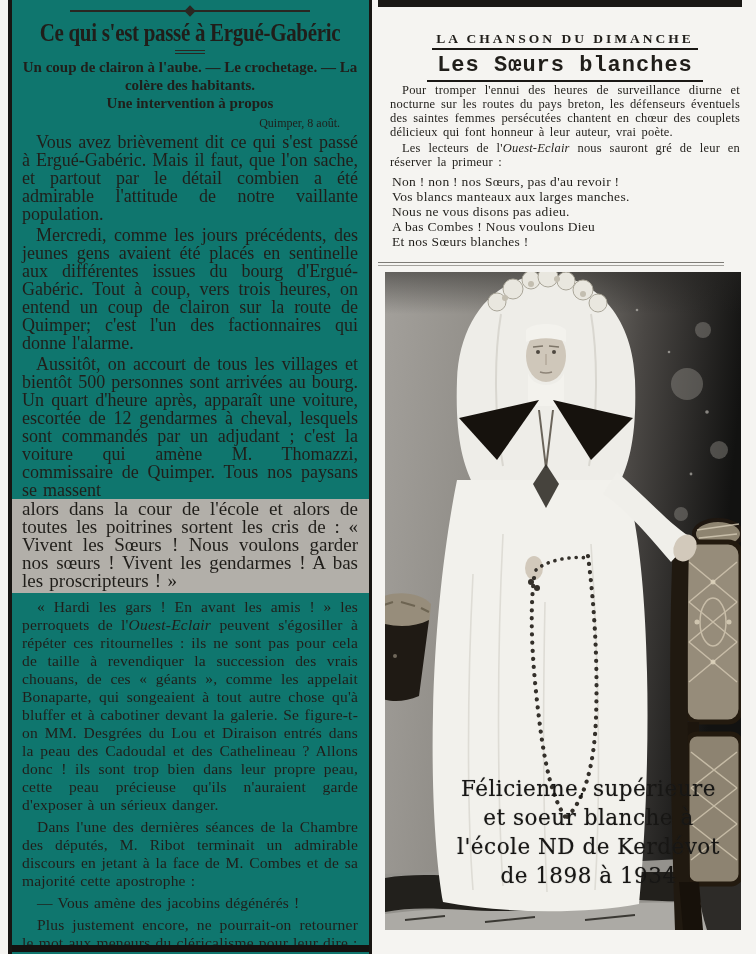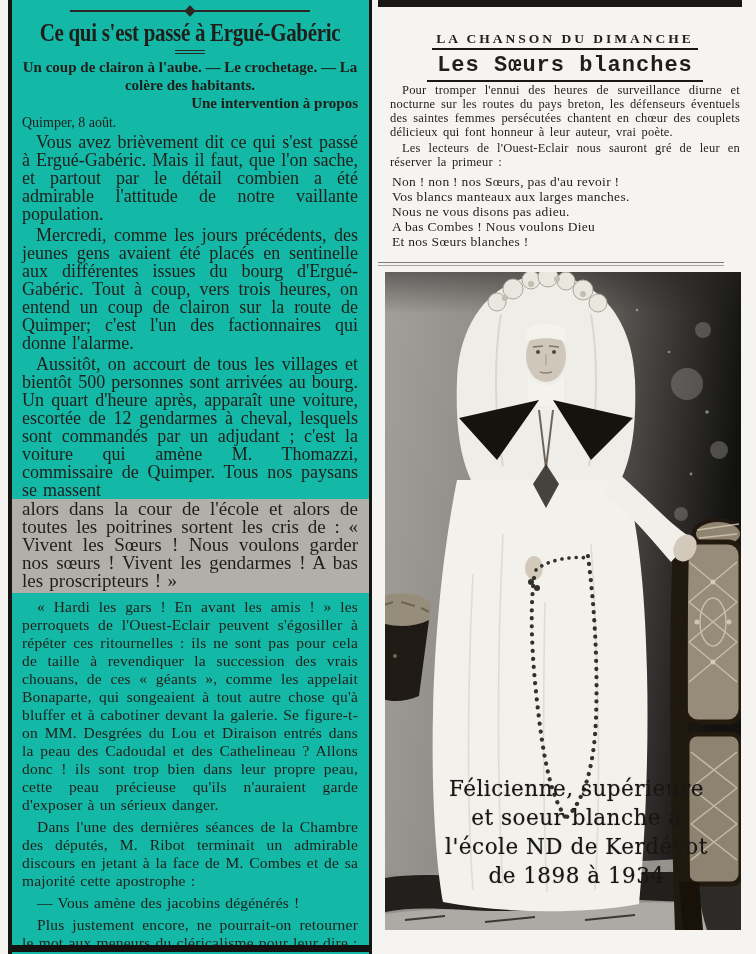--- a/index.html
+++ b/index.html
@@ -7,48 +7,48 @@
   .page {
     position:relative; width:756px; height:954px;
     background:#f5f4f1; overflow:hidden;
     font-family:"Liberation Serif","DejaVu Serif",serif;
     color:#201e1a;
   }
 
   
   .col-left {
     position:absolute; left:8px; top:0; width:364px; height:954px;
-    background:#14b8a6;
+    background:#0f766e;
     border-left:4px solid #171512; border-right:3px solid #171512;
     padding:4px 11px 16px 10px; overflow:hidden;
   }
   .ornament-rule { position:relative; height:10px; margin:2px 48px 1px 48px; }
   .ornament-rule .bar { position:absolute; left:0; right:0; top:4px; height:2px; background:#2a2722; }
   .ornament-rule .diamond {
     position:absolute; left:50%; top:1px; width:8px; height:8px; margin-left:-4px;
     background:#2a2722; transform:rotate(45deg);
   }
   .headline {
     margin:0; font-size:21px; line-height:30px; font-weight:bold;
     text-align:center; white-space:nowrap; letter-spacing:-0.3px;
     transform:scaleY(1.22); transform-origin:center;
   }
   .headline-dash { width:30px; height:4px; border-top:1.5px solid #2a2722; border-bottom:1.5px solid #2a2722; margin:3px auto 4px auto; }
   .subhead { margin:0; font-weight:bold; font-size:15px; line-height:18px; text-align:center; }
-  .subhead2 { margin:0 0 2px 0; font-weight:bold; font-size:15px; line-height:18px; text-align:right; }
-  .dateline { margin:0 18px 1px 0; font-size:14px; line-height:18px; }
+  .subhead2 { margin:0 0 2px 0; font-weight:bold; font-size:15px; line-height:18px; text-align:center; }
+  .dateline { margin:0 18px 1px 0; font-size:12px; line-height:18px; text-align:right; }
 
   .b1 { margin:0 0 3px 0; font-size:18px; line-height:18px; text-align:justify; text-indent:14px; word-spacing:1.5px; }
   .b1.nomargin { margin-bottom:0; }
   .highlight-block {
     margin:0 -11px 5px -10px; padding:1px 11px 3px 10px;
     background:#b2afa9; font-size:19px; line-height:18px; text-align:justify; word-spacing:1.5px;
   }
   .b2 { margin:0 0 4px 0; font-size:15.5px; line-height:18px; text-align:justify; text-indent:15px; letter-spacing:0.2px; word-spacing:1px; }
-  .italic { }
+  .italic { font-style:italic; }
   .end-dash { width:34px; border-top:2px solid #2a2722; margin:5px auto 0 auto; }
   .bottom-bar { position:absolute; left:0; right:0; bottom:2px; height:7px; background:#141210; }
 
   
   .col-right { position:absolute; left:378px; top:0; width:378px; height:954px; background:#f5f4f1; }
   .top-bar { height:7px; background:#1a1815; margin:0 14px 3px 0; }
   .rtext { position:relative; height:255px; overflow:hidden; padding:0 16px 0 12px; }
   .kicker { margin:19px 0 0 0; text-align:center; }
   .kicker span {
     display:inline-block; font-weight:bold; font-size:13.5px; letter-spacing:3px;
@@ -62,21 +62,21 @@
   .rb { margin:0 0 2px 0; font-size:12.5px; line-height:14px; text-align:justify; text-indent:12px; word-spacing:2px; letter-spacing:0.2px; }
   .verse { margin:5px 0 0 2px; }
   .verse div { font-size:13.5px; line-height:15px; letter-spacing:0.3px; }
   .double-rule { position:absolute; left:0; top:262px; width:346px; height:4px;
     border-top:1.5px solid #7d7b76; border-bottom:1.5px solid #a3a19c; }
 
   
   .photo { position:absolute; left:7px; top:272px; width:356px; height:658px; overflow:hidden; background:#6b6965; }
   .photo svg { display:block; }
   .caption {
-    position:absolute; left:0; top:502px; width:336px; text-align:center;
+    position:absolute; left:12px; top:502px; width:336px; text-align:center;
     font-family:"DejaVu Serif","Liberation Serif",serif;
     font-size:21.5px; line-height:29px; letter-spacing:0.5px; color:#171614;
     text-shadow:0 0 1px rgba(40,40,40,0.55);
     padding-left:47px;
   }
 </style>
 </head>
 <body>
 
 <div class="page">

